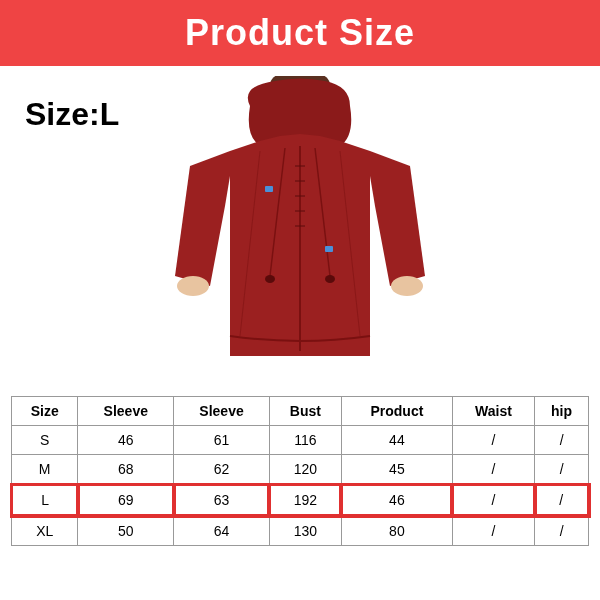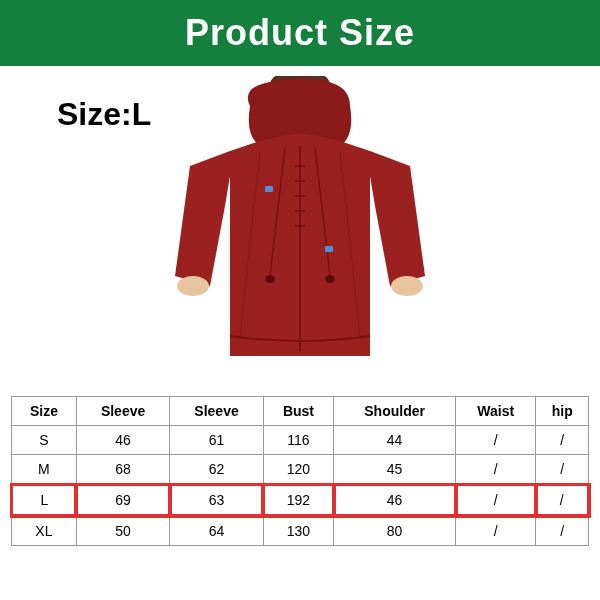--- a/index.html
+++ b/index.html
@@ -5,21 +5,21 @@
     * { margin: 0; padding: 0; box-sizing: border-box; }
     body {
       width: 600px;
       height: 600px;
       overflow: hidden;
       font-family: Arial, sans-serif;
       background: #fff;
     }
 
     .header {
-      background: #15803d;
+      background: #ef4444;
       text-align: center;
       padding: 12px 0;
     }
 
     .header h1 {
       color: #fff;
       font-size: 36px;
       font-weight: bold;
       letter-spacing: 1px;
     }
@@ -31,21 +31,21 @@
       background: #fff;
       position: relative;
       display: flex;
       align-items: center;
       justify-content: center;
     }
 
     .size-label {
       position: absolute;
       top: 30px;
-      left: 57px;
+      left: 25px;
       font-size: 32px;
       font-weight: bold;
       color: #000;
     }
 
     .jacket-svg {
       display: block;
       margin: 0 auto;
     }
 
@@ -154,21 +154,21 @@
 </div>
 
 <div class="table-section">
   <table>
     <thead>
       <tr>
         <th>Size</th>
         <th>Sleeve</th>
         <th>Sleeve</th>
         <th>Bust</th>
-        <th>Shoulder</th>
+        <th>Product</th>
         <th>Waist</th>
         <th>hip</th>
       </tr>
     </thead>
     <tbody id="table-body">
     <tr>
           <td>S</td>
           <td>46</td>
           <td>61</td>
           <td>116</td>

